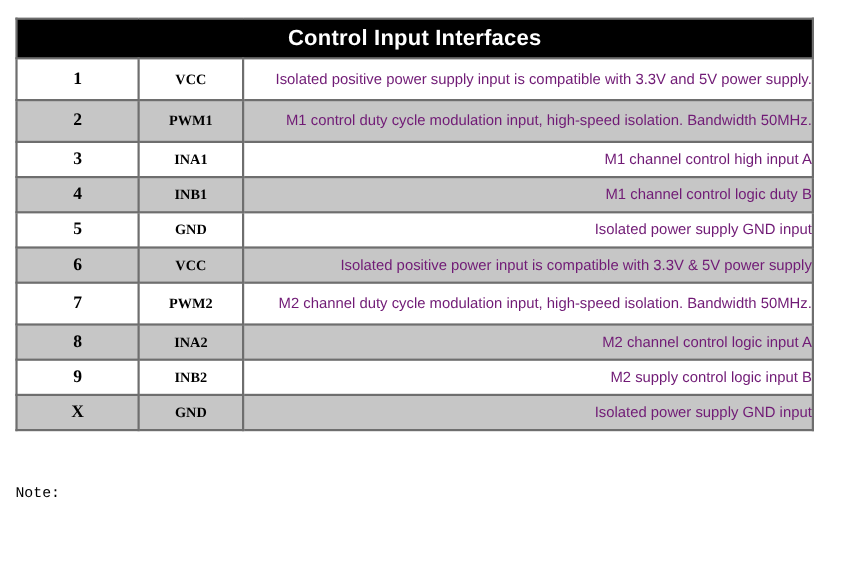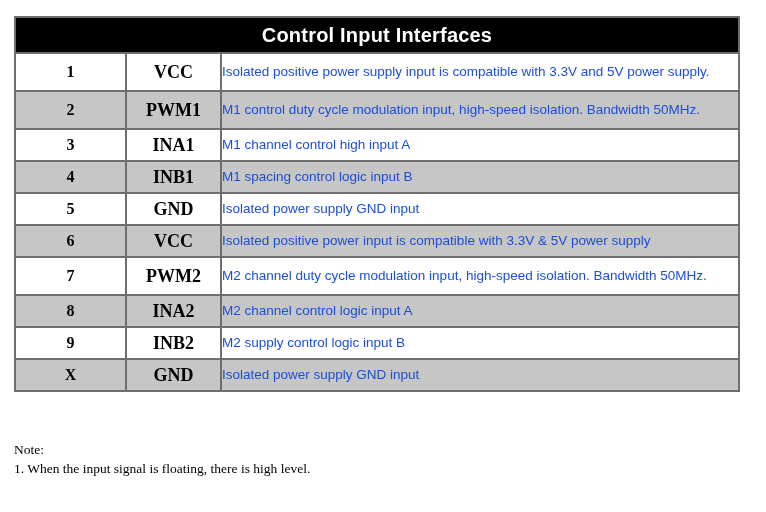--- a/index.html
+++ b/index.html
@@ -80,47 +80,47 @@
 
   td.c-num, td.c-pin {
     font-family: "Liberation Serif", serif;
     font-weight: bold;
     font-size: 17px;
     text-align: center;
     vertical-align: middle;
     color: #000000;
   }
   td.c-num { font-size: 16px; }
-  td.c-pin { font-size: 18px; }
+  td.c-pin { font-size: 13px; }
 
   td.c-desc {
     font-family: "Liberation Sans", sans-serif;
     font-size: 13.5px;
     line-height: 16px;
-    text-align: left;
+    text-align: right;
     vertical-align: middle;
-    color: #1d4ed8;
+    color: #701a75;
     padding: 3px 6px;
   }
 
   tr.body-row { height: 32px; }
   tr.body-row.two-line { height: 38px; }
 
   
   col.col-num  { width: 111px; }
   col.col-pin  { width: 95px;  }
   col.col-desc { width: 518px; }
 
   
   .notes {
     position: absolute;
     left: 14px;
     top: 441px;
     width: 740px;
-    font-family: Liberation Serif, serif;
+    font-family: Liberation Mono, monospace;
     font-size: 13.5px;
     line-height: 18.5px;
     color: #000000;
   }
   .notes .note-line {
     white-space: nowrap;
   }
 </style>
 </head>
 <body>
@@ -151,21 +151,21 @@
             <td class="c-desc">M1 control duty cycle modulation input, high-speed isolation. Bandwidth 50MHz.</td>
           </tr>
           <tr class="body-row row-white">
             <td class="c-num">3</td>
             <td class="c-pin">INA1</td>
             <td class="c-desc">M1 channel control high input A</td>
           </tr>
           <tr class="body-row row-gray">
             <td class="c-num">4</td>
             <td class="c-pin">INB1</td>
-            <td class="c-desc">M1 spacing control logic input B</td>
+            <td class="c-desc">M1 channel control logic duty B</td>
           </tr>
           <tr class="body-row row-white">
             <td class="c-num">5</td>
             <td class="c-pin">GND</td>
             <td class="c-desc">Isolated power supply GND input</td>
           </tr>
           <tr class="body-row row-gray">
             <td class="c-num">6</td>
             <td class="c-pin">VCC</td>
             <td class="c-desc">Isolated positive power input is compatible with 3.3V &amp; 5V power supply</td>
@@ -189,16 +189,15 @@
             <td class="c-num">X</td>
             <td class="c-pin">GND</td>
             <td class="c-desc">Isolated power supply GND input</td>
           </tr>
         </tbody>
     </table>
   </div>
 
   <div class="notes">
     <div class="note-line">Note:</div>
-    <div class="note-line">1. When the input signal is floating, there is high level.</div>
   </div>
 
 </div>
 
 </body></html>

